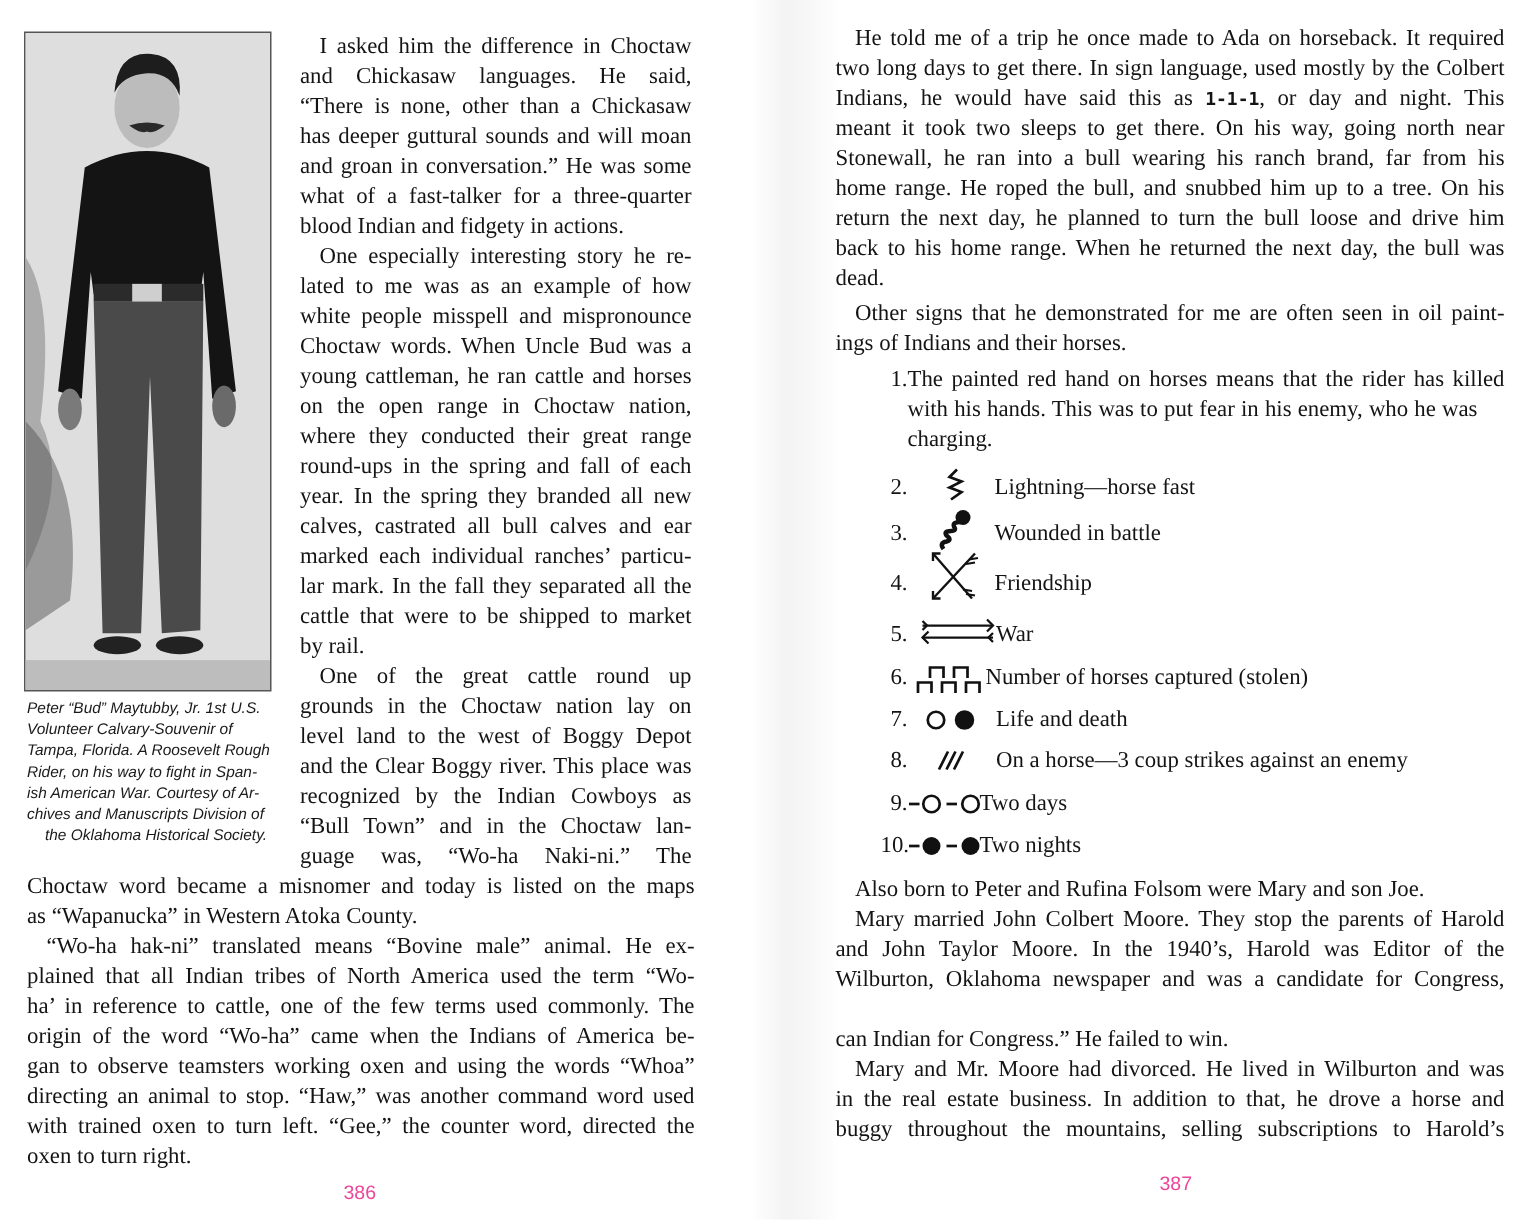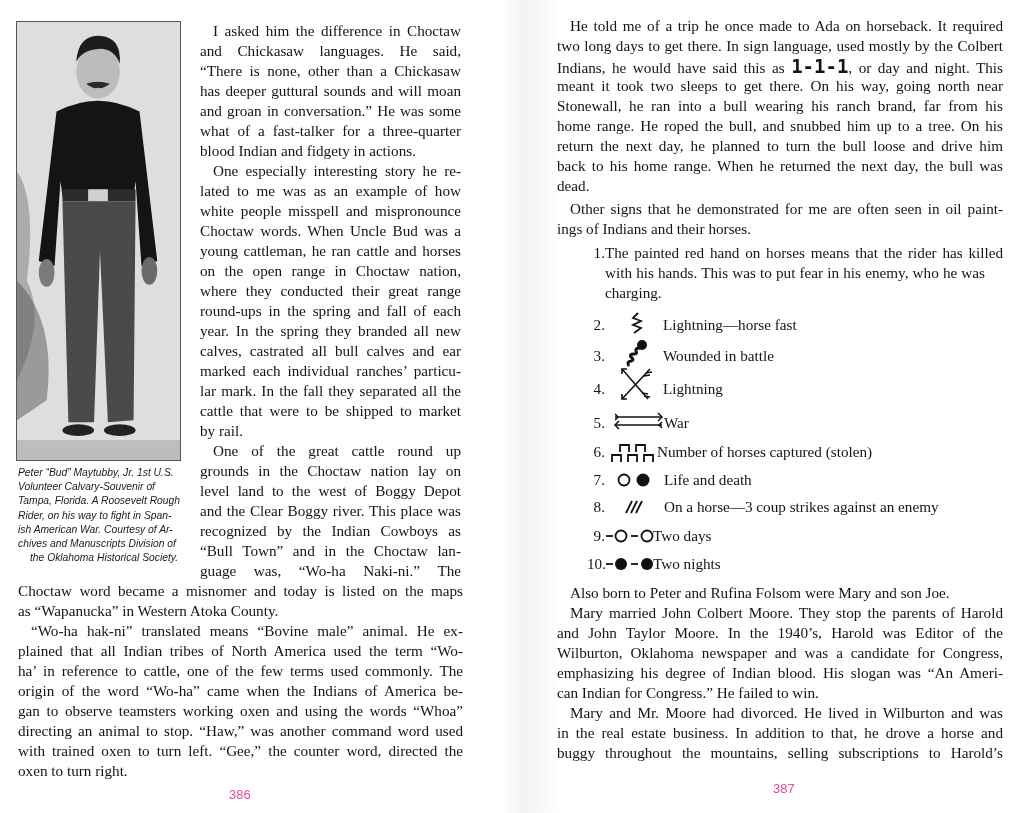--- a/index.html
+++ b/index.html
@@ -40,21 +40,21 @@
   .col-narrow .line { left: 200px; width: 261px; }
   .col-wide .line { left: 18px; width: 445px; }
   .indent { text-indent: 13px; }
 
   .right .line { left: 17px; width: 446px; }
 
   .page-num {
     position: absolute; font-family: "Liberation Sans", "DejaVu Sans", sans-serif;
     font-size: 13px; color: #ec4899;
   }
-  .mono { font-family: "DejaVu Sans Mono", "Liberation Mono", monospace; font-weight: bold; font-size: 19px; }
+  .mono { font-family: "DejaVu Sans Mono", "Liberation Mono", monospace; font-weight: bold; font-size: 12px; }
 
   .sign-row { position: absolute; left: 0; height: 24px; font-size: 15.2px; line-height: 20px; white-space: nowrap; }
   .sign-num { position: absolute; left: 45px; width: 20px; text-align: right; }
   .sign-num.wide { left: 36px; width: 30px; }
   .sign-icon { position: absolute; left: 70px; top: -4px; width: 56px; height: 28px; }
   .sign-icon svg { width: 100%; height: 100%; overflow: visible; }
   .sign-label { position: absolute; }
 </style>
 </head>
 <body>
@@ -193,21 +193,21 @@
             <line x1="12" y1="-6" x2="38" y2="24" stroke="#111" stroke-width="1.6"></line>
             <line x1="40" y1="-6" x2="12" y2="24" stroke="#111" stroke-width="1.6"></line>
             <polyline points="12,-1 12,-6 17,-6" fill="none" stroke="#111" stroke-width="1.6"></polyline>
             <polyline points="12,19 12,24 17,24" fill="none" stroke="#111" stroke-width="1.6"></polyline>
             <line x1="36" y1="-2" x2="42" y2="-3" stroke="#111" stroke-width="1.4"></line>
             <line x1="34" y1="1" x2="40" y2="0" stroke="#111" stroke-width="1.4"></line>
             <line x1="34" y1="21" x2="40" y2="22" stroke="#111" stroke-width="1.4"></line>
             <line x1="32" y1="18" x2="38" y2="19" stroke="#111" stroke-width="1.4"></line>
           </svg>
       </span>
-      <span class="sign-label" style="left:123px">Lightning</span>
+      <span class="sign-label" style="left:123px">Friendship</span>
     </div>
     <div class="sign-row" style="top:413px">
       <span class="sign-num">5.</span>
       <span class="sign-icon">
         <svg viewBox="0 0 56 28">
             <line x1="5" y1="8" x2="52" y2="8" stroke="#111" stroke-width="1.5"></line>
             <polyline points="48,4 52,8 48,12" fill="none" stroke="#111" stroke-width="1.5"></polyline>
             <polyline points="5,5 8,8 5,11 M9,5 12,8 9,11 M13,5 16,8 13,11" fill="none" stroke="#111" stroke-width="1.5"></polyline>
             <line x1="5" y1="16" x2="52" y2="16" stroke="#111" stroke-width="1.5"></line>
             <polyline points="9,12 5,16 9,20" fill="none" stroke="#111" stroke-width="1.5"></polyline>
@@ -274,21 +274,20 @@
       </span>
       <span class="sign-label" style="left:113px">Two nights</span>
     </div>
   </div>
 
   <div class="line last indent" style="top:583px">Also born to Peter and Rufina Folsom were Mary and son Joe.</div>
 
   <div class="line indent" style="top:603px">Mary married John Colbert Moore. They stop the parents of Harold</div>
   <div class="line" style="top:623px">and John Taylor Moore. In the 1940’s, Harold was Editor of the</div>
   <div class="line" style="top:643px">Wilburton, Oklahoma newspaper and was a candidate for Congress,</div>
-  <div class="line" style="top:663px">emphasizing his degree of Indian blood. His slogan was “An Ameri-</div>
   <div class="line last" style="top:683px">can Indian for Congress.” He failed to win.</div>
 
   <div class="line indent" style="top:703px">Mary and Mr. Moore had divorced. He lived in Wilburton and was</div>
   <div class="line" style="top:723px">in the real estate business. In addition to that, he drove a horse and</div>
   <div class="line" style="top:743px">buggy throughout the mountains, selling subscriptions to Harold’s</div>
 
   <div class="page-num" style="left:233px; top:781px">387</div>
 </div>
 
 </body></html>

